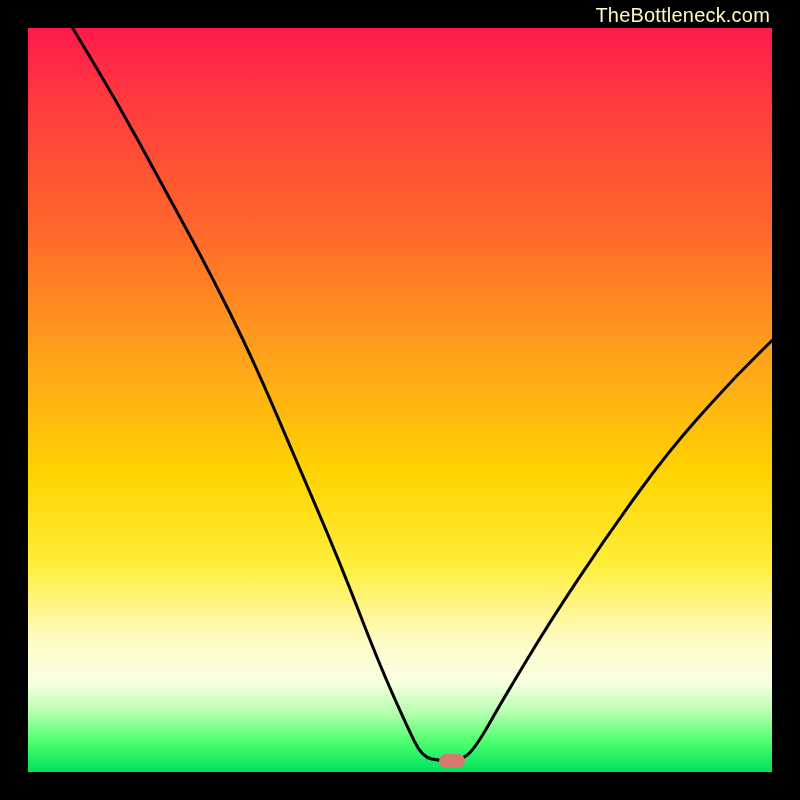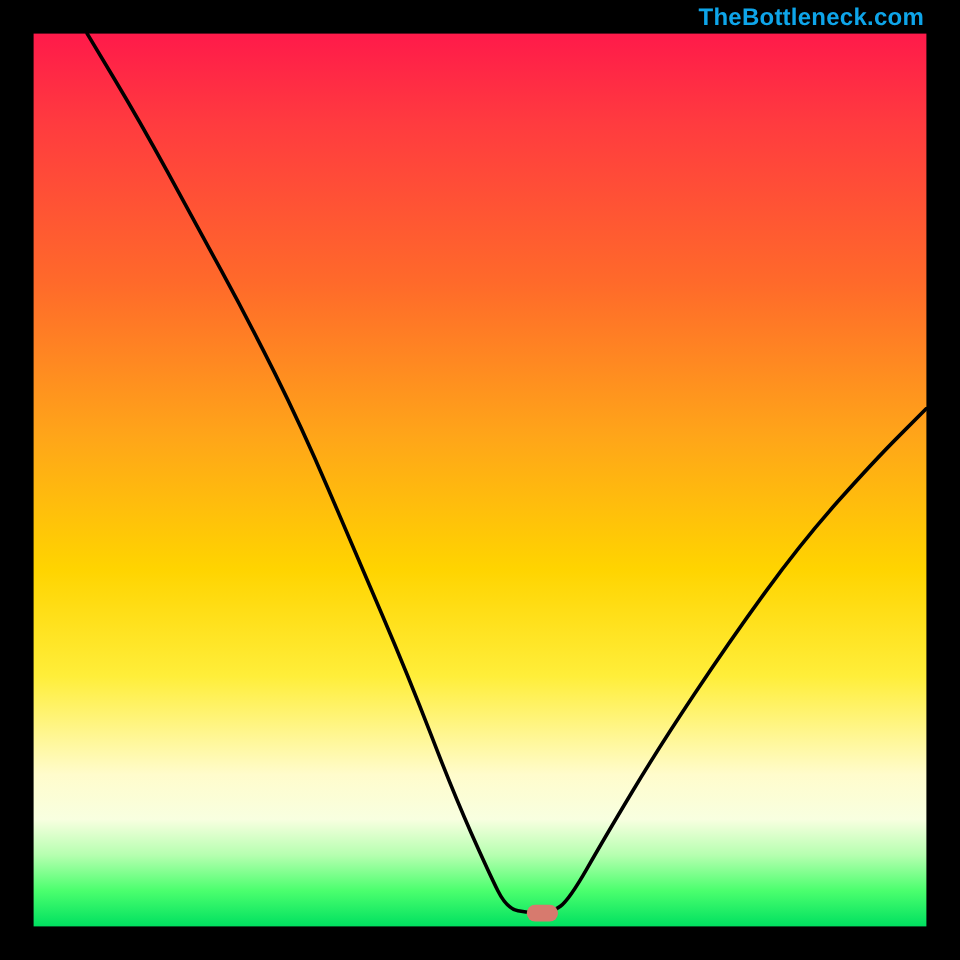--- a/index.html
+++ b/index.html
@@ -36,24 +36,24 @@
       #f8ffe0 88%,
       #b6ffb0 92%,
       #4bff6e 96%,
       #00e060 100%
     );
   }
   .watermark {
     position: absolute;
     top: 4px;
     right: 30px;
-    color: #0ea5e9;
+    color: #fef9c3;
     font-size: 20px;
     letter-spacing: 0.2px;
-    font-weight: 700;
+    font-weight: 400;
     user-select: none;
   }
   svg.curve {
     position: absolute;
     left: 0;
     top: 0;
     width: 744px;
     height: 744px;
     overflow: visible;
   }

